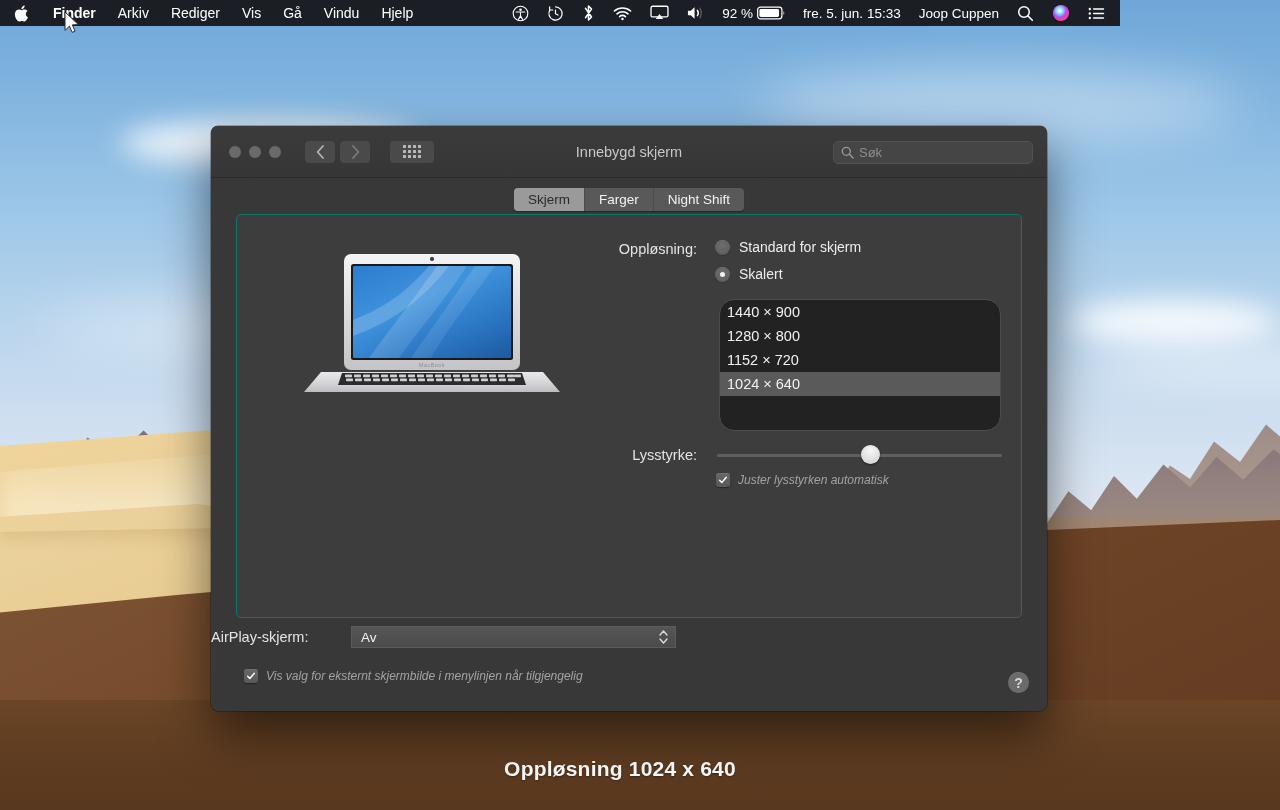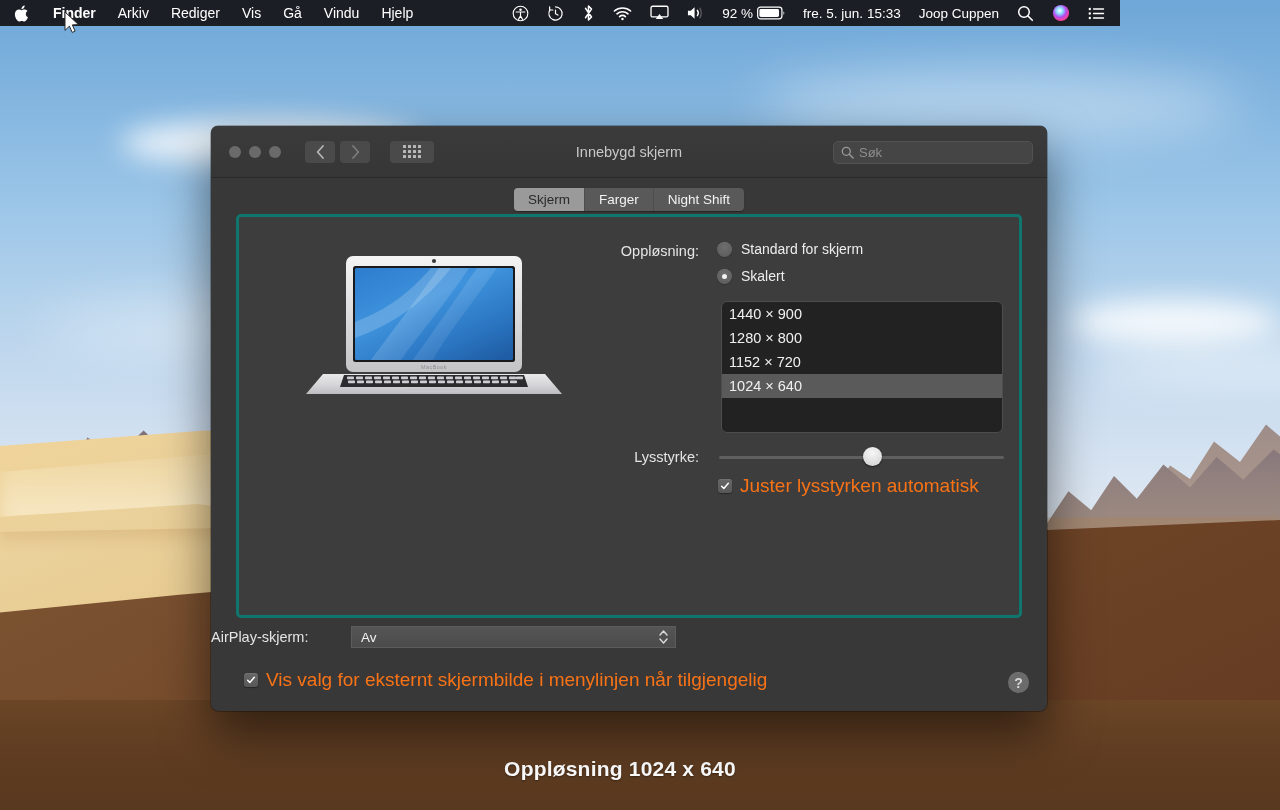--- a/index.html
+++ b/index.html
@@ -218,21 +218,21 @@
     white-space: nowrap;
   }
   .tab:first-child { border-left: none; }
   .tab.active { background: #9a9a9a; color: #2a2a2a; }
 
   
   #panel {
     position: absolute; left: 25px; top: 88px;
     width: 786px; height: 404px;
     background: #3d3d3d;
-    border: 3px solid #0f766e;
+    border: 1px solid #0f766e;
     border-radius: 5px;
   }
 
   
   #laptop { position: absolute; left: 62px; top: 35px; width: 265px; height: 150px; }
 
   
   .label-right {
     position: absolute;
     color: #e4e4e4; font-size: 14.5px;
@@ -250,21 +250,21 @@
     content: ""; width: 5px; height: 5px; border-radius: 50%;
     background: #f2f2f2;
   }
   .radio-label { color: #ededed; font-size: 14px; white-space: nowrap; }
 
   #res-list {
     position: absolute; left: 482px; top: 84px;
     width: 282px; height: 132px;
     background: #222222;
     border: 1px solid #4d4d4d;
-    border-radius: 6px;
+    border-radius: 15px;
     overflow: hidden;
   }
   .res-row {
     height: 24px; line-height: 24px;
     padding-left: 7px;
     color: #f0f0f0; font-size: 14.5px;
     white-space: nowrap;
   }
   .res-row.selected { background: #5a5a5a; }
 
@@ -286,21 +286,21 @@
     width: 14px; height: 14px;
     border-radius: 3px;
     background: linear-gradient(to bottom, #676767, #585858);
     box-shadow: inset 0 0.5px 0 rgba(255,255,255,0.15), 0 0.5px 1px rgba(0,0,0,0.35);
     display: flex; align-items: center; justify-content: center;
     flex: none;
   }
   .checkbox .tick {
     width: 10px; height: 10px;
   }
-  .checkbox-label { color: #f97316; font-size: 19px; white-space: nowrap; }
+  .checkbox-label { color: #a3a3a3; font-size: 12px; white-space: nowrap; font-style: italic; }
 
   
   #airplay-row {
     position: absolute; left: 0; top: 500px; width: 786px;
     display: flex; align-items: center;
   }
   #airplay-label {
     width: 130px; 
     color: #e4e4e4; font-size: 14.5px;
   }

